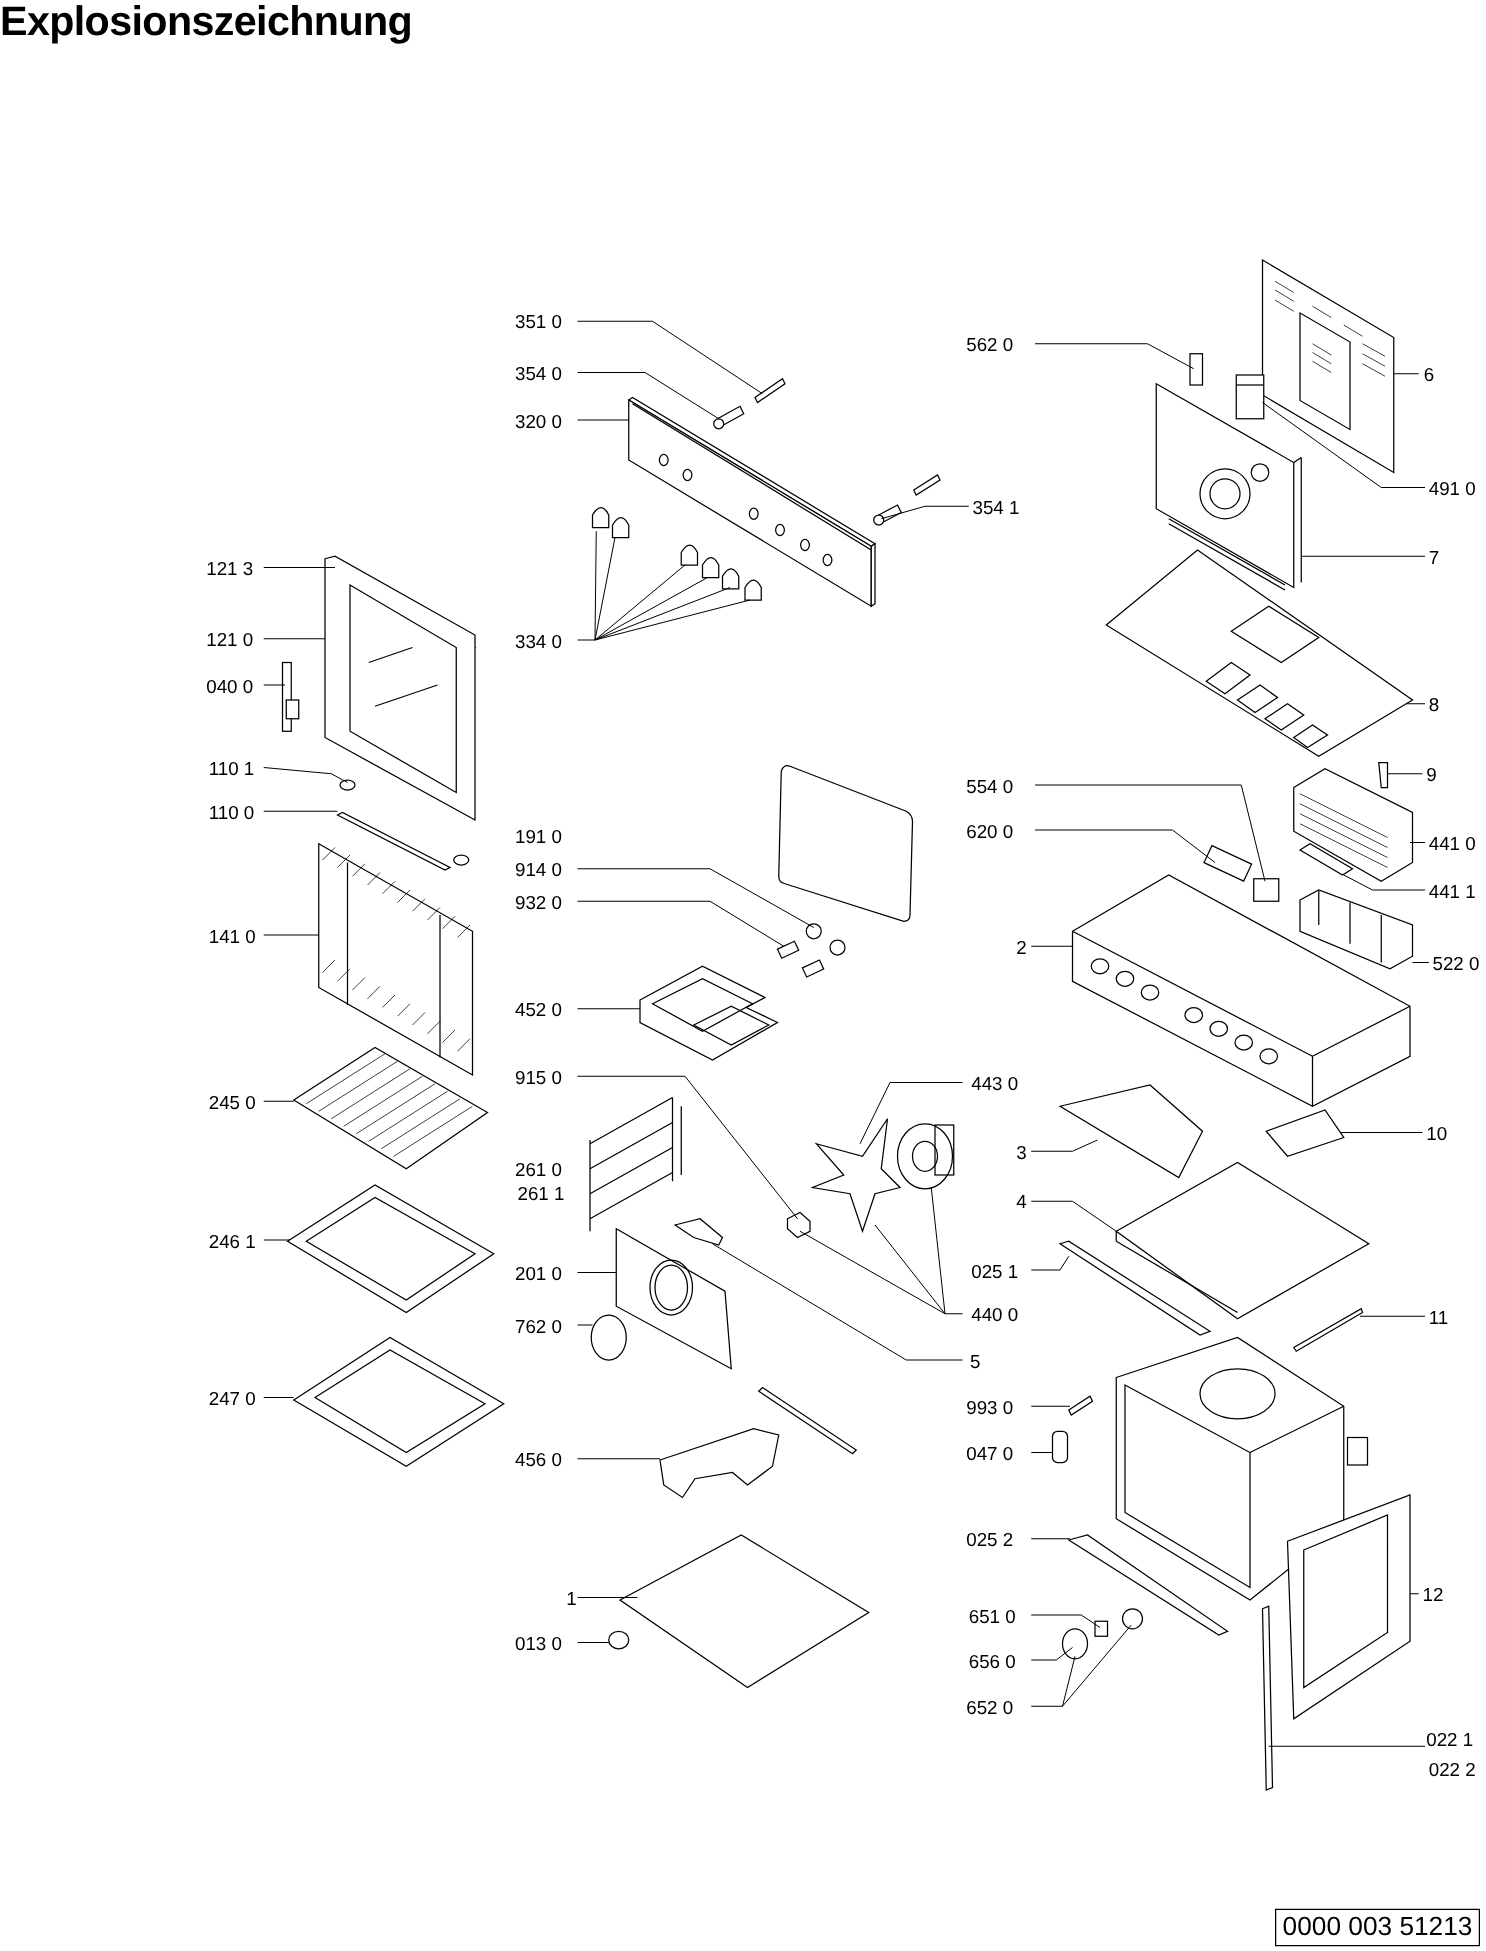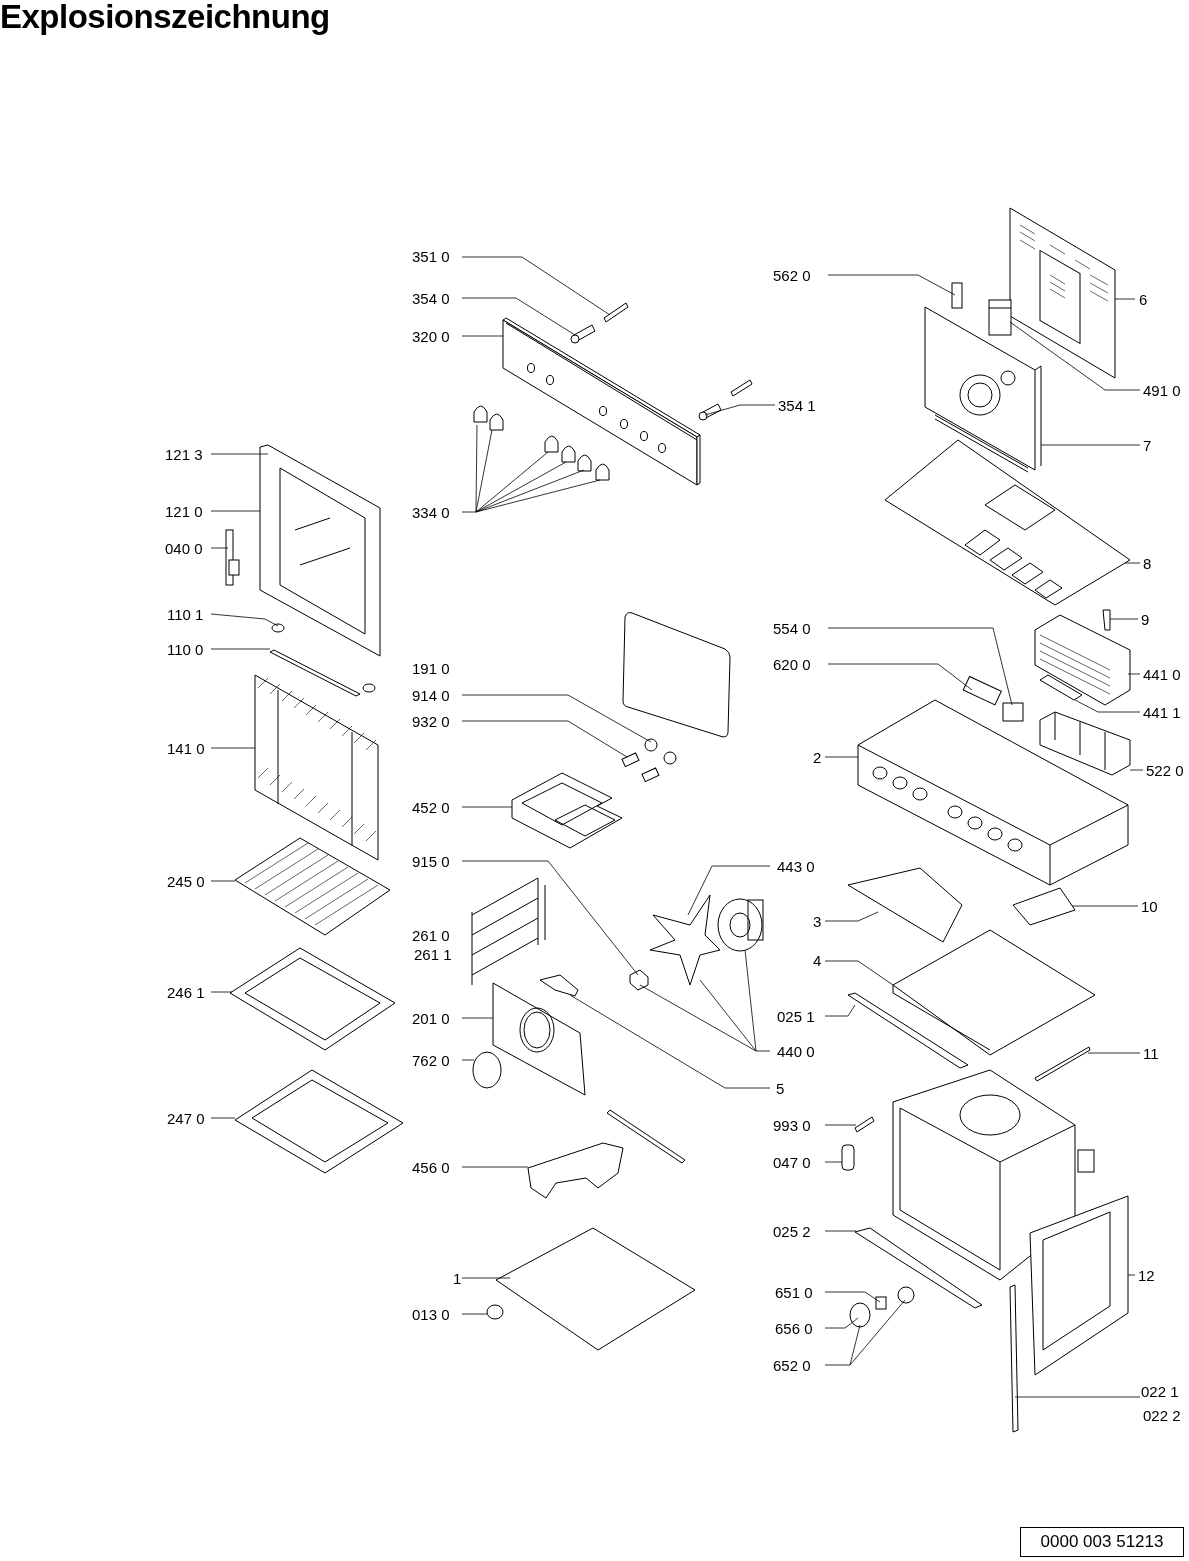--- a/index.html
+++ b/index.html
@@ -3,21 +3,21 @@
 <meta charset="utf-8">
 <style>
   html, body { margin:0; padding:0; background:#ffffff; }
   body { width:1189px; height:1561px; position:relative; overflow:hidden;
          font-family:"Liberation Sans", sans-serif; color:#000; }
   .title { position:absolute; left:0; top:-2px; font-size:33px; font-weight:bold;
            letter-spacing:-0.5px; }
   svg#diagram { position:absolute; left:0; top:0; }
   .lbl { font-family:"Liberation Sans", sans-serif; font-size:15px; fill:#000; }
   .docnum { position:absolute; left:1020px; top:1527px; width:164px; height:30px;
-            border:1.5px solid #000; box-sizing:border-box; font-size:17px;
+            border:1.5px solid #000; box-sizing:border-box; font-size:21px;
             text-align:center; line-height:27px; background:#fff; }
   .part { fill:none; stroke:#000; stroke-width:1; }
   .partf { fill:#fff; stroke:#000; stroke-width:1; }
   .lead { fill:none; stroke:#000; stroke-width:0.8; }
   .hatch { stroke:#000; stroke-width:0.6; }
 </style>
 </head>
 <body>
 
 <div class="title">Explosionszeichnung</div>

